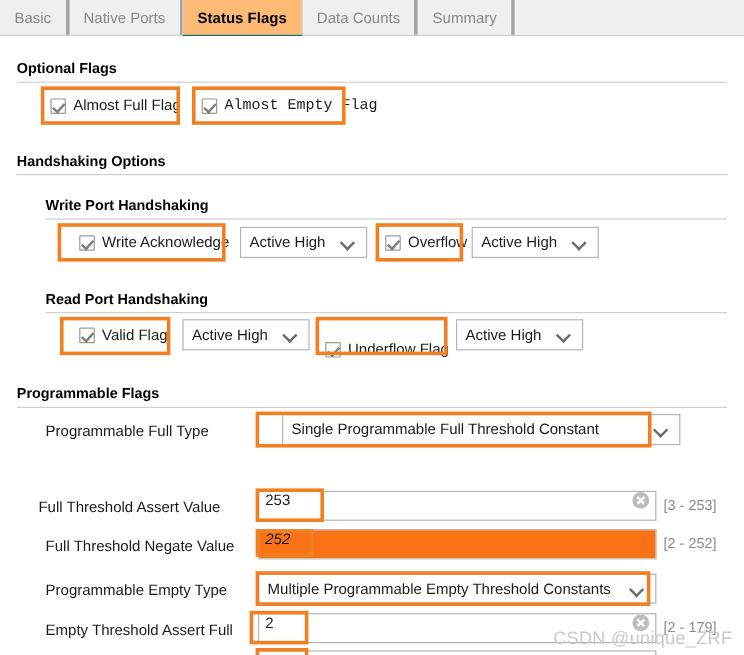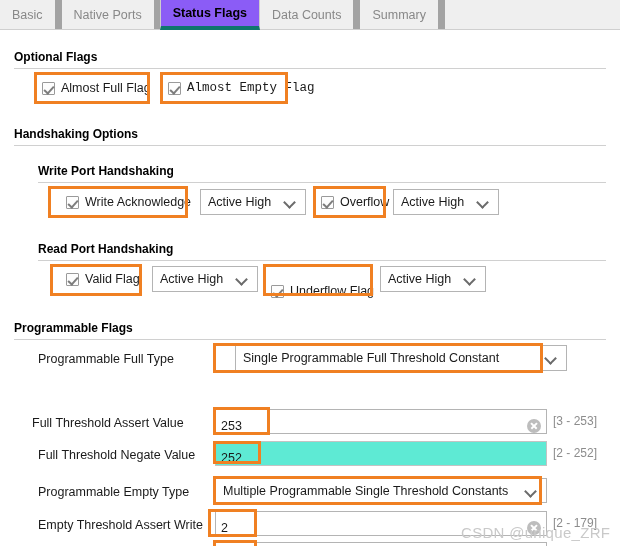--- a/index.html
+++ b/index.html
@@ -27,34 +27,34 @@
     display: flex;
     align-items: stretch;
     box-sizing: border-box;
   }
   .tab {
     display: flex;
     align-items: center;
     padding: 0 12px;
     font-size: 12.5px;
     color: #888888;
-    border-right: 7px solid #a3a3a3;
+    border-right: 3px solid #a3a3a3;
     box-sizing: border-box;
     background: transparent;
     user-select: none;
     white-space: nowrap;
   }
   .tab.active {
-    background: #8b5cf6;
+    background: #fdba74;
     color: #000000;
     font-weight: bold;
     border-right: 1px solid #cdcdcd;
     border-left: 1px solid #cdcdcd;
     margin-left: -1px;
-    border-bottom: 4px solid #0f766e;
+    border-bottom: 1px solid #0f766e;
     margin-bottom: -1px;
   }
   .tabfill {
     flex: 1;
     background: #efefef;
   }
 
   
   .content {
     position: absolute;
@@ -153,30 +153,31 @@
     transform: rotate(45deg);
   }
 
   
   .textfield {
     position: absolute;
     border: 1px solid #b4b4b4;
     background: #ffffff;
     box-sizing: border-box;
     display: flex;
-    align-items: flex-end;
+    align-items: flex-start;
     padding-left: 5px;
     font-size: 12.5px;
     color: #1a1a1a;
     white-space: nowrap;
     overflow: hidden;
   }
   .textfield.disabled {
-    background: #5eead4;
+    background: #f97316;
     border-color: #c3c3c3;
+    font-style: italic;
   }
   .tf-val { flex: 1; }
   .clear-icon {
     width: 14px; height: 14px;
     border-radius: 50%;
     background: #bdbdbd;
     flex: 0 0 auto;
     margin-right: 5px;
     position: relative;
   }
@@ -328,26 +329,26 @@
 
   <div class="field-label abs" style="left:38px; top:418px;">Full Threshold Negate Value</div>
   <div class="textfield disabled" style="left:215px; top:411px; width:332px; height:25px;">
     <span class="tf-val">252</span>
   </div>
   <div class="hl" style="left:213px; top:411px; width:48px; height:23px;"></div>
   <div class="range-hint" style="left:553px; top:416px;">[2 - 252]</div>
 
   <div class="field-label abs" style="left:38px; top:455px;">Programmable Empty Type</div>
   <div class="dropdown" style="left:215px; top:448px; width:332px; height:25px;">
-    <span class="dd-text">Multiple Programmable Single Threshold Constants</span>
+    <span class="dd-text">Multiple Programmable Empty Threshold Constants</span>
     <span class="chev"></span>
   </div>
   <div class="hl" style="left:213px; top:446px; width:329px; height:29px;"></div>
 
-  <div class="field-label abs" style="left:38px; top:488px;">Empty Threshold Assert Write</div>
+  <div class="field-label abs" style="left:38px; top:488px;">Empty Threshold Assert Full</div>
   <div class="textfield" style="left:215px; top:481px; width:332px; height:25px;">
     <span class="tf-val">2</span>
     <span class="clear-icon"></span>
   </div>
   <div class="hl" style="left:208px; top:479px; width:49px; height:28px;"></div>
   <div class="range-hint" style="left:553px; top:486px;">[2 - 179]</div>
 
   <div class="textfield" style="left:215px; top:512px; width:332px; height:25px;">
     
     

